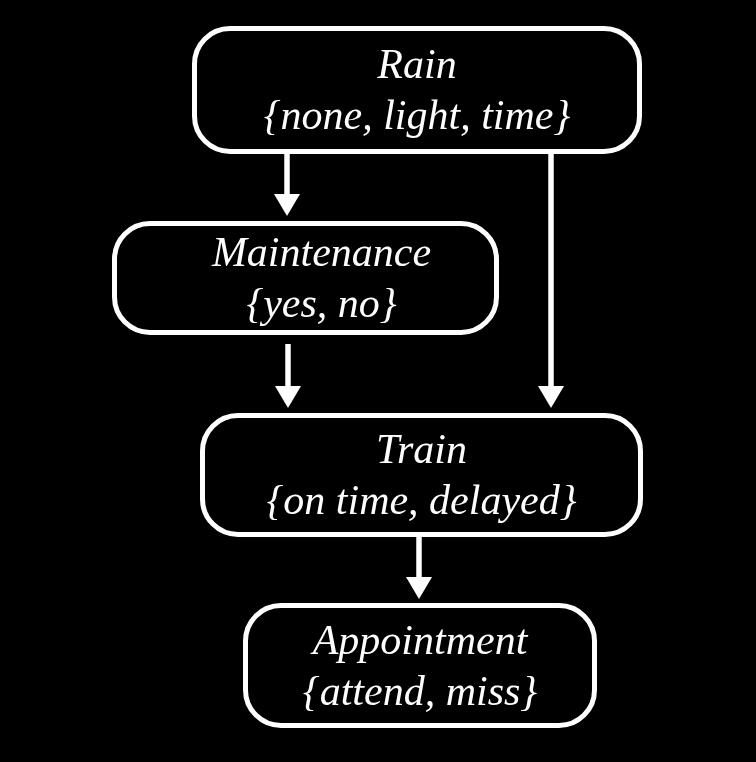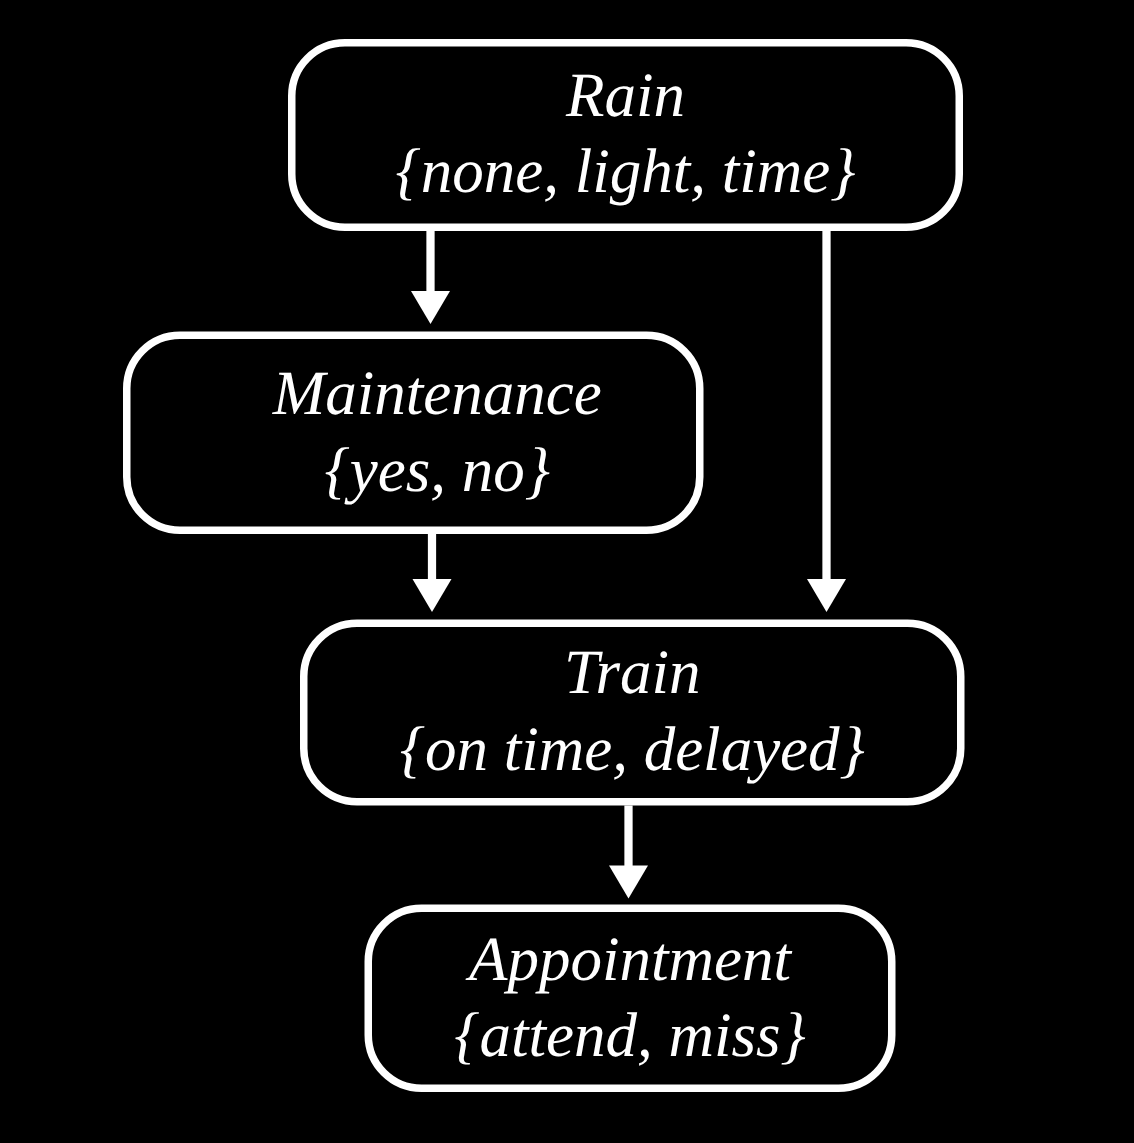--- a/index.html
+++ b/index.html
@@ -44,21 +44,21 @@
     font-style: italic;
     font-size: 42px;
     line-height: 51px;
     text-align: center;
     display: flex;
     flex-direction: column;
     align-items: center;
     justify-content: center;
   }
   .node-rain        { left: 192px; top: 26px;  width: 450px; height: 128px; }
-  .node-maintenance { left: 82px;  top: 221px; width: 387px; height: 135px; padding-left: 32px; }
+  .node-maintenance { left: 112px;  top: 221px; width: 387px; height: 114px; padding-left: 32px; }
   .node-train       { left: 200px; top: 413px; width: 443px; height: 124px; }
   .node-appointment { left: 243px; top: 603px; width: 354px; height: 125px; }
   .node-title, .node-values {
     white-space: nowrap;
     font-style: italic;
   }
 </style>
 </head>
 <body>
 

